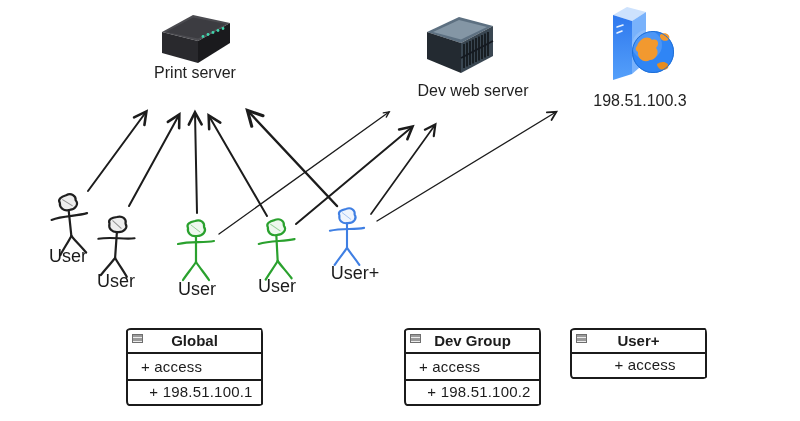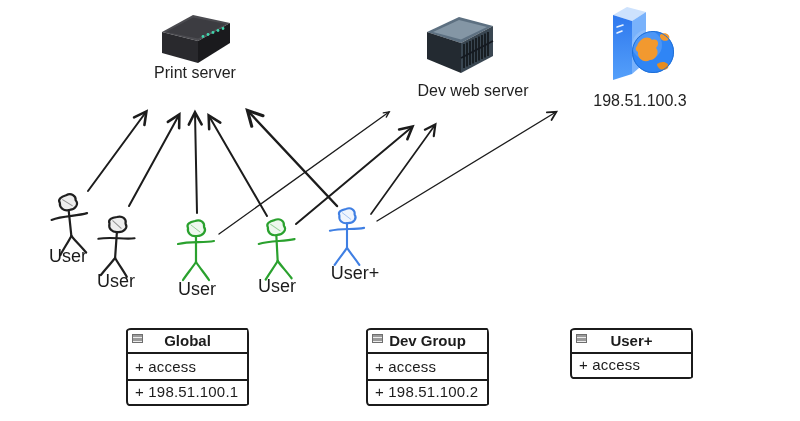--- a/index.html
+++ b/index.html
@@ -16,39 +16,39 @@
     position:absolute;width:170px;text-align:center;
     font-size:16px;line-height:21px;color:#222;
   }
   
   .user-label{
     position:absolute;width:70px;text-align:center;
     font-size:18px;color:#1b1b1b;
   }
   
   .group-box{
-    position:absolute;top:328px;width:123px;box-sizing:border-box;
+    position:absolute;top:328px;width:137px;box-sizing:border-box;
     border:2px solid #1b1b1b;background:#fff;
     border-radius:5px 2px 6px 3px / 3px 6px 2px 5px;
     font-size:15px;
   }
   .group-header{
     position:relative;height:22px;border-bottom:2px solid #1b1b1b;
     text-align:center;font-weight:bold;font-size:15px;line-height:21px;
   }
   .class-icon{
     position:absolute;left:4px;top:4px;width:11px;height:9px;
     border:1px solid #6e6e6e;box-sizing:border-box;
     background:linear-gradient(to bottom,#9a9a9a 0 2px,#ececec 2px 3px,#9a9a9a 3px 6px,#ececec 6px 9px);
   }
   .group-row{
-    height:25px;line-height:25px;padding-left:7px;
+    height:25px;line-height:25px;padding-left:13px;
     border-bottom:2px solid #1b1b1b;letter-spacing:.2px;
   }
-  .group-row:last-child{border-bottom:none;height:23px;line-height:22px;}
+  .group-row:last-child{border-bottom:none;height:23px;line-height:22px;text-align:center;}
 </style>
 </head>
 <body>
 
 <svg class="abs" style="left:0;top:0" width="800" height="421" viewBox="0 0 800 421">
   <defs>
     <marker id="ah" viewBox="0 0 14 14" refX="11" refY="7" markerWidth="10" markerHeight="10" orient="auto">
       <path d="M3,2.5 L11.5,7 L3,11.5" fill="none" stroke="#1c1c1c" stroke-width="1.8" stroke-linecap="round"></path>
     </marker>
     <marker id="ah-small" viewBox="0 0 14 14" refX="11" refY="7" markerWidth="7" markerHeight="7" orient="auto">
@@ -169,21 +169,21 @@
 
 <div class="group-box" style="left:126px">
   <div class="group-header">
     <span class="class-icon"></span>
     <span>Global</span>
   </div>
   <div class="group-row">+ access</div>
   <div class="group-row">+ 198.51.100.1</div>
 </div>
 
-<div class="group-box" style="left:366px">
+<div class="group-box" style="left:404px">
   <div class="group-header">
     <span class="class-icon"></span>
     <span>Dev Group</span>
   </div>
   <div class="group-row">+ access</div>
   <div class="group-row">+ 198.51.100.2</div>
 </div>
 
 <div class="group-box" style="left:570px">
   <div class="group-header">

